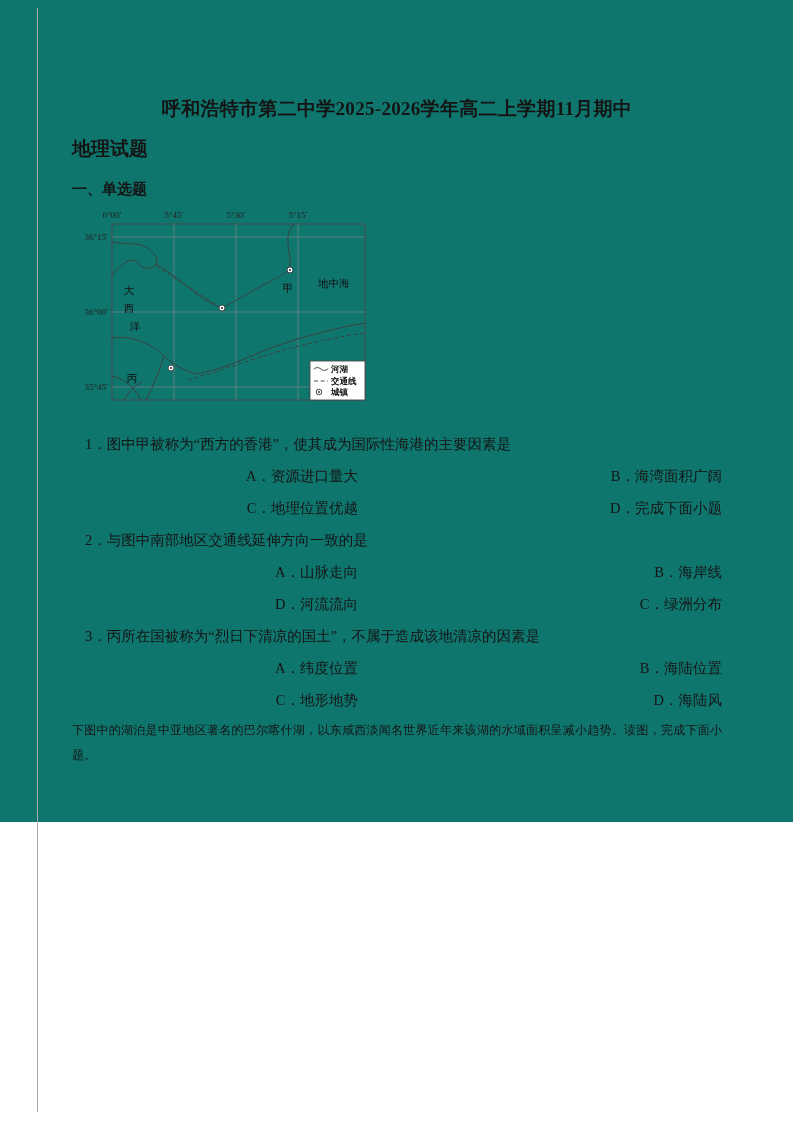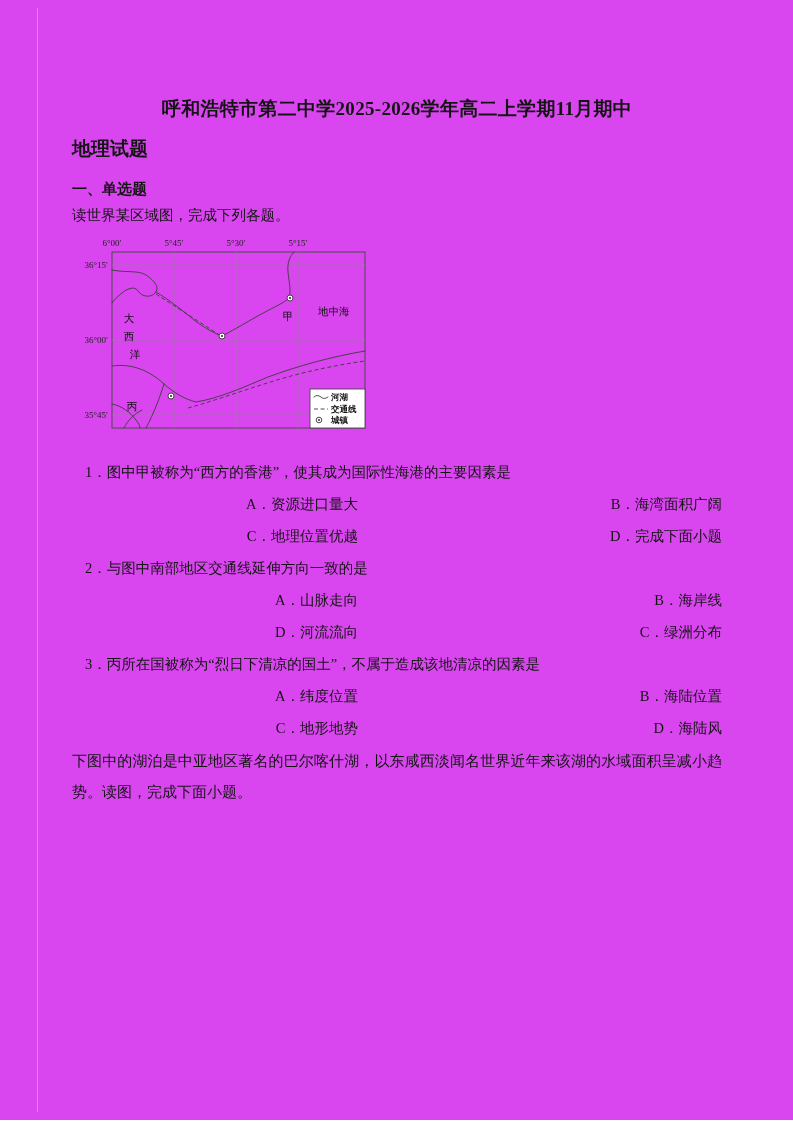--- a/index.html
+++ b/index.html
@@ -1,21 +1,21 @@
 <!DOCTYPE html>
 <html><head>
 <meta charset="utf-8">
 <style>
   * { margin:0; padding:0; box-sizing:border-box; }
   html,body { background:#ffffff; }
   body {
     width:793px; height:1122px; position:relative; overflow:hidden;
     font-family:"Liberation Serif","DejaVu Serif",serif; color:#141414;
   }
-  .page { position:relative; width:793px; height:1120px; background:#d946ef; }
+  .page { position:relative; width:793px; height:822px; background:#0f766e; }
   .edge-line { position:absolute; left:37px; top:8px; width:1px; height:1104px; background:#a9a9a9; }
   .content { position:absolute; left:72px; top:0; width:650px; }
 
   .doc-title { margin-top:96px; text-align:center; font-size:19px; font-weight:700; line-height:1.42; letter-spacing:0.3px; }
   .doc-subtitle { margin-top:13px; text-align:left; font-size:19px; font-weight:700; line-height:1.42; }
   .section-heading { margin-top:15px; font-size:15px; font-weight:700; line-height:1.5; }
   .intro-text { margin-top:4px; font-size:14.5px; line-height:1.6; }
 
   .map-figure { margin:8px 0 0 0; }
   .map-svg { display:block; }
@@ -29,34 +29,33 @@
   .legend-box { fill:#ffffff; stroke:#4a4a4a; stroke-width:0.9; }
   .axis-label text { font-size:9px; fill:#222222; }
   .place-label { font-size:10.5px; fill:#111111; }
   .legend-label { font-size:8.5px; font-weight:700; fill:#111111; }
 
   .questions { margin-top:20px; }
   .q-block { font-size:14.5px;margin-left:13px; }
   .q-stem { line-height:32px; }
   .q-options { display:grid; grid-template-columns:255px 1fr; padding-left:18px; }
   .q-option { line-height:32px;text-align:right; }
-  .closing-text { margin-top:2px; font-size:15px; line-height:31px; text-align:justify; }
+  .closing-text { margin-top:2px; font-size:12px; line-height:25px; text-align:justify; }
 </style>
 </head>
 <body>
 
 <div class="page">
   <div class="edge-line"></div>
   <div class="content">
 
     <h1 class="doc-title">呼和浩特市第二中学2025-2026学年高二上学期11月期中</h1>
     <h2 class="doc-subtitle">地理试题</h2>
 
     <div class="section-heading">一、单选题</div>
-    <p class="intro-text">读世界某区域图，完成下列各题。</p>
 
     <figure class="map-figure">
       <svg class="map-svg" width="300" height="200" viewBox="0 0 300 200" role="img">
         <rect class="map-frame" x="40" y="16" width="253" height="176"></rect>
         <g>
           <line class="grid" x1="102" y1="16" x2="102" y2="192"></line>
           <line class="grid" x1="164" y1="16" x2="164" y2="192"></line>
           <line class="grid" x1="226" y1="16" x2="226" y2="192"></line>
           <line class="grid" x1="40" y1="29" x2="293" y2="29"></line>
           <line class="grid" x1="40" y1="104" x2="293" y2="104"></line>

